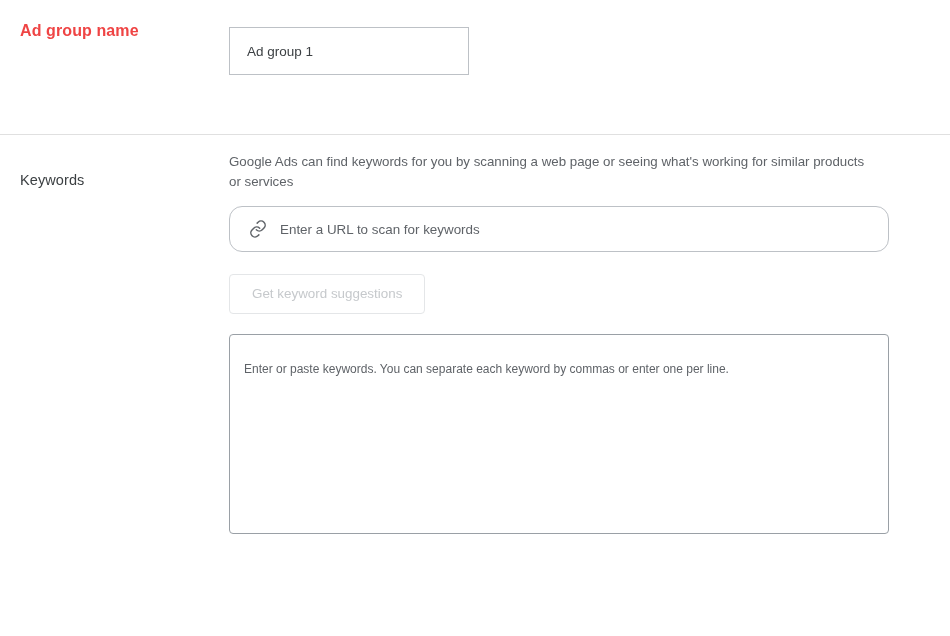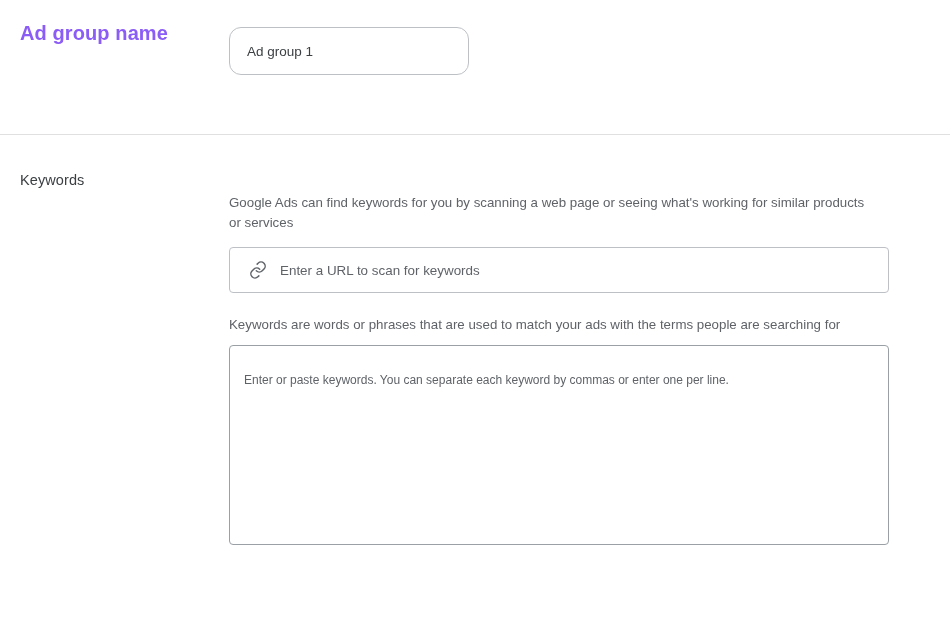--- a/index.html
+++ b/index.html
@@ -23,35 +23,35 @@
 
   
   .section-adgroup {
     position: relative;
     padding: 0;
   }
   .label-adgroup {
     position: absolute;
     left: 20px;
     top: 22px;
-    font-size: 20px;
+    font-size: 16px;
     font-weight: bold;
-    color: #8b5cf6;
+    color: #ef4444;
     letter-spacing: 0.1px;
     text-align: right;
   }
   .adgroup-input {
     position: absolute;
     left: 229px;
     top: 27px;
     width: 240px;
     height: 48px;
     box-sizing: border-box;
     border: 1px solid #bdc1c6;
-    border-radius: 12px;
+    border-radius: 0;
     background: #fff;
     font-family: "Liberation Sans", sans-serif;
     font-size: 13.5px;
     color: #3c4043;
     padding: 10px 17px;
     outline: none;
   }
   .adgroup-input::placeholder { color: #80868b; }
 
   .divider {
@@ -71,36 +71,35 @@
     font-size: 14.5px;
     font-weight: normal;
     color: #3c4043;
     letter-spacing: 0.1px;
   }
   .kw-col {
     position: absolute;
     left: 229px;
     top: 152px;
     width: 660px;
-    margin-top: 41px;
   }
   .kw-desc {
     font-size: 13.3px;
     line-height: 20px;
     color: #5f6368;
     width: 645px;
     margin: 0 0 14px 0;
   }
   .kw-field {
     position: relative;
     width: 660px;
     height: 46px;
     box-sizing: border-box;
     border: 1px solid #bdc1c6;
-    border-radius: 4px;
+    border-radius: 13px;
     background: #fff;
     display: flex;
     align-items: center;
     margin-bottom: 22px;
   }
   .kw-field .icon {
     width: 20px;
     height: 20px;
     margin-left: 18px;
     margin-right: 12px;
@@ -186,19 +185,19 @@
       <span class="icon">
         <svg width="20" height="20" viewBox="0 0 24 24" fill="none" stroke="#5f6368" stroke-width="1.8" stroke-linecap="round" stroke-linejoin="round">
           <path d="M10 13a5 5 0 0 0 7.07 0l2.12-2.12a5 5 0 0 0-7.07-7.07L11 4.93"></path>
           <path d="M14 11a5 5 0 0 0-7.07 0l-2.12 2.12a5 5 0 0 0 7.07 7.07L13 19.07"></path>
         </svg>
       </span>
       <input type="text" placeholder="Enter a URL to scan for keywords" style="">
     </div>
 
 
-
-    <p class="kw-desc2">Keywords are words or phrases that are used to match your ads with the terms people are searching for</p>
+    <div class="suggest-btn">Get keyword suggestions</div>
+
 
     <textarea class="kw-textarea" placeholder="Enter or paste keywords. You can separate each keyword by commas or enter one per line." style=""></textarea>
   </div>
 
 </div>
 
 </body></html>

